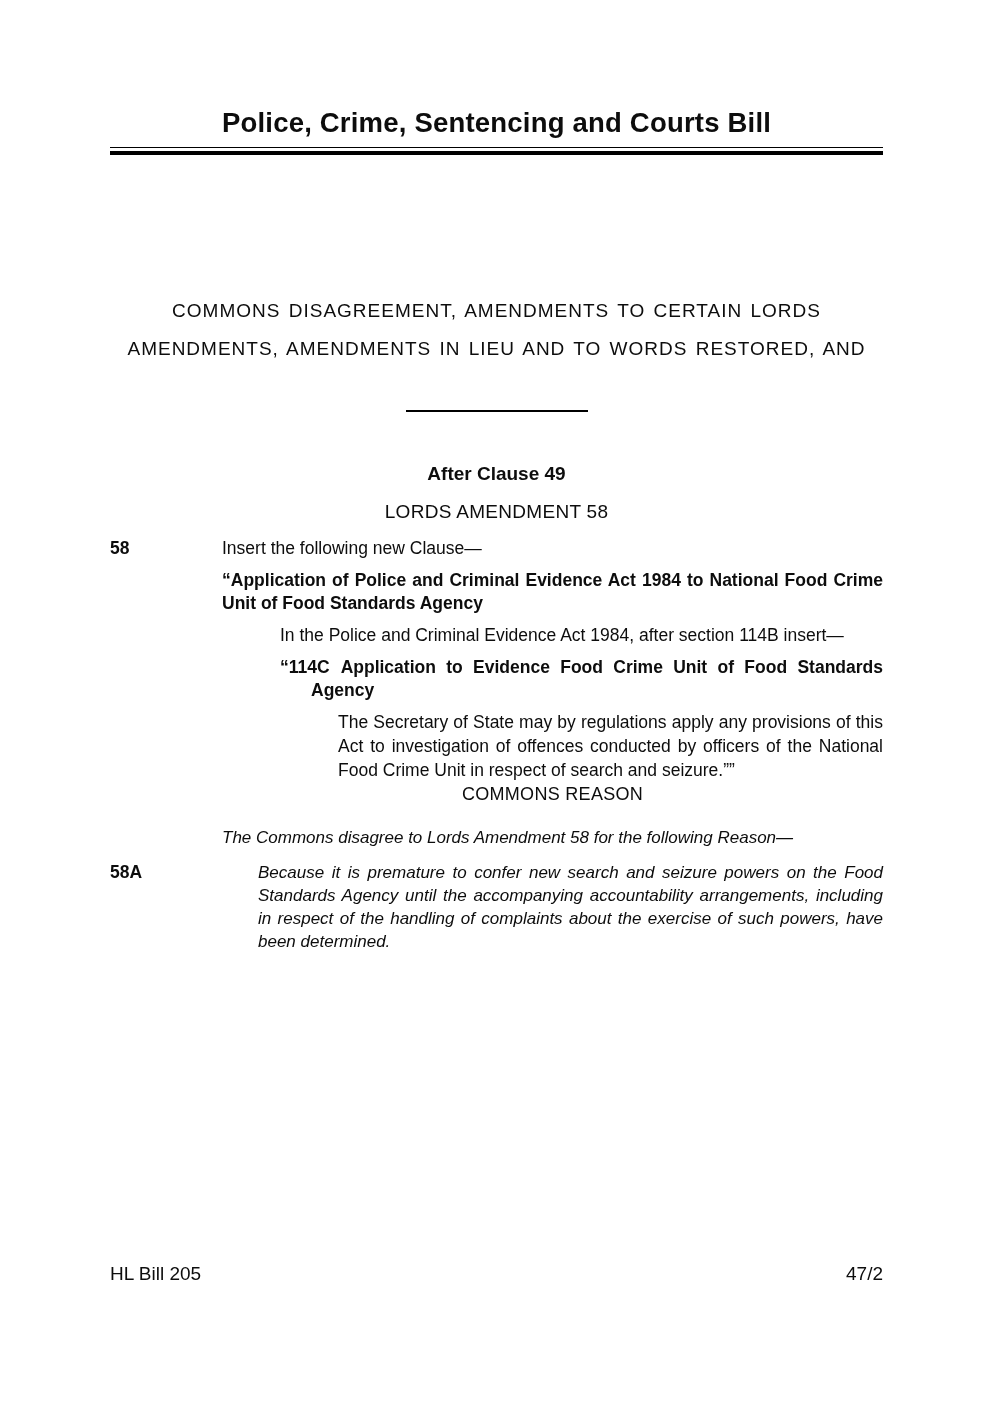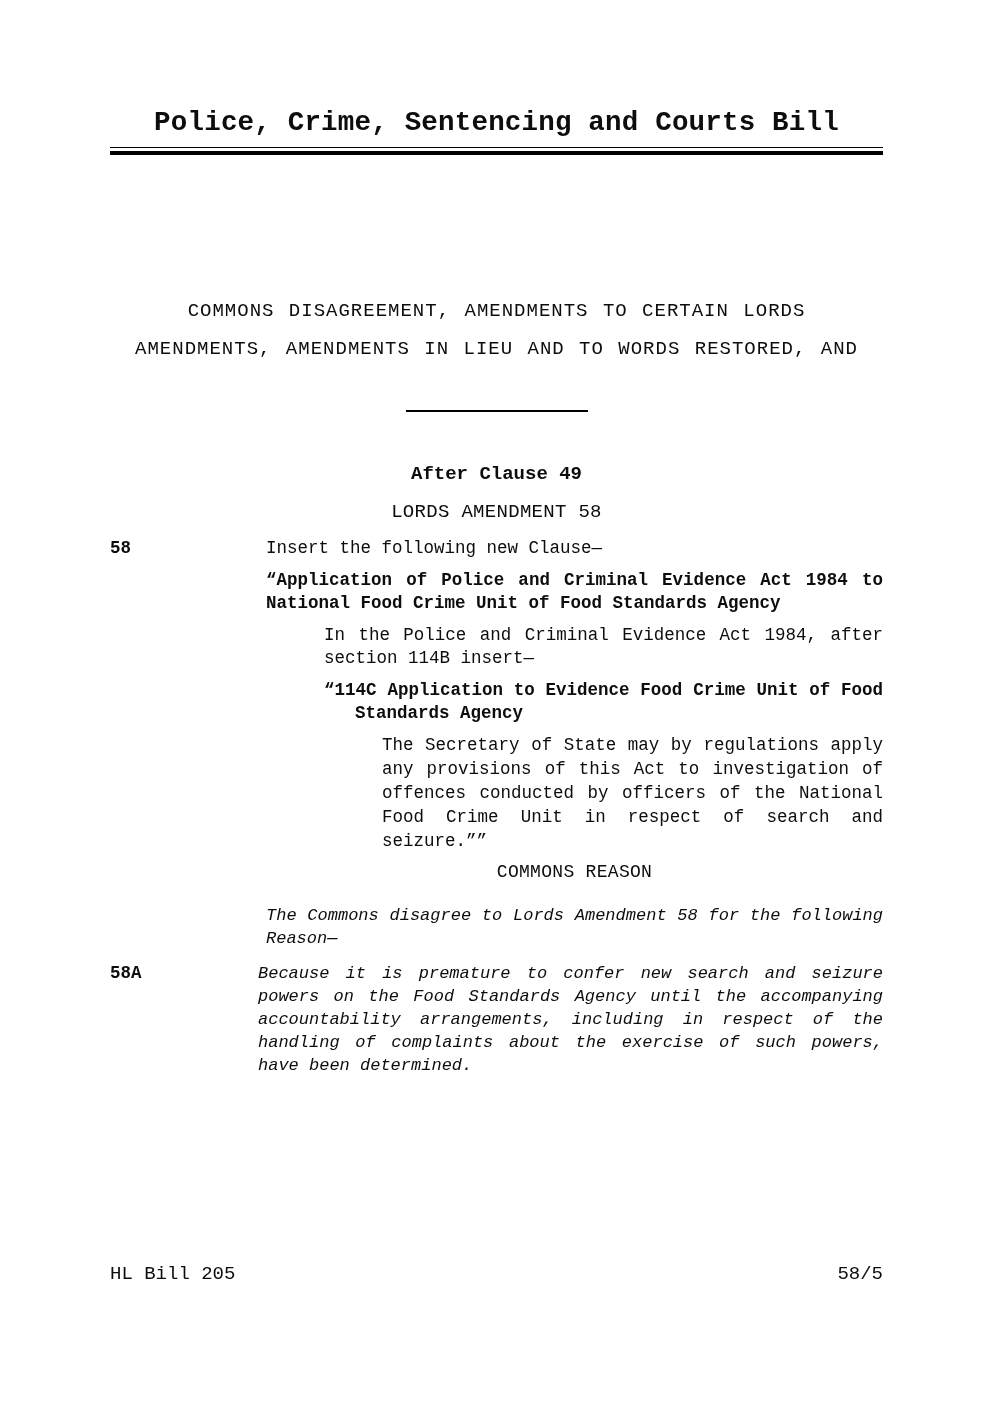--- a/index.html
+++ b/index.html
@@ -7,21 +7,21 @@
     padding: 0;
     background: #ffffff;
   }
   .page {
     position: relative;
     width: 991px;
     height: 1403px;
     margin: 0 auto;
     background: #ffffff;
     color: #0d0d0d;
-    font-family: Liberation Mono, monospace;
+    font-family: Liberation Sans, sans-serif;
     overflow: hidden;
   }
   .content {
     padding: 0 108px 0 110px; 
   }
 
   
   .doc-title {
     padding-top: 104px;
     font-size: 27.5px;
@@ -102,21 +102,21 @@
   }
   .item-number {
     font-weight: bold;
     font-size: 17.5px;
     line-height: 23px;
   }
   .body-col {
     font-size: 17.5px;
     line-height: 23px;
   }
-  .mt-13 { margin-top: 13px; gap: 44px; }
+  .mt-13 { margin-top: 13px; }
   .mt-12 { margin-top: 12px; }
   .mt-9  { margin-top: 9px; }
   .mt-8  { margin-top: 8px; }
   .mt-20 { margin-top: 20px; }
 
   .para {
     font-size: 17.5px;
     line-height: 23px;
     text-align: justify;
   }
@@ -135,21 +135,20 @@
     text-indent: -31px;
   }
   .c114-label {
     padding-right: 11px;
   }
   .level3 {
     margin-left: 116px;  
     line-height: 24px;
   }
   .commons-reason-heading {
-    margin-top: 7px;
     text-align: center;
     font-size: 18px;
     line-height: 24px;
     letter-spacing: 0.3px;
   }
   .reason-para {
     line-height: 23px;
     margin-left: 36px;
   }
 
@@ -213,15 +212,15 @@
       <div class="item-number">58A</div>
       <div class="body-col">
         <div class="para italic reason-para">Because it is premature to confer new search and seizure powers on the Food Standards Agency until the accompanying accountability arrangements, including in respect of the handling of complaints about the exercise of such powers, have been determined.</div>
       </div>
     </div>
 
   </div>
 
   <div class="footer">
     <div>HL Bill 205</div>
-    <div>58/5</div>
+    <div>47/2</div>
   </div>
 </div>
 
 </body></html>

